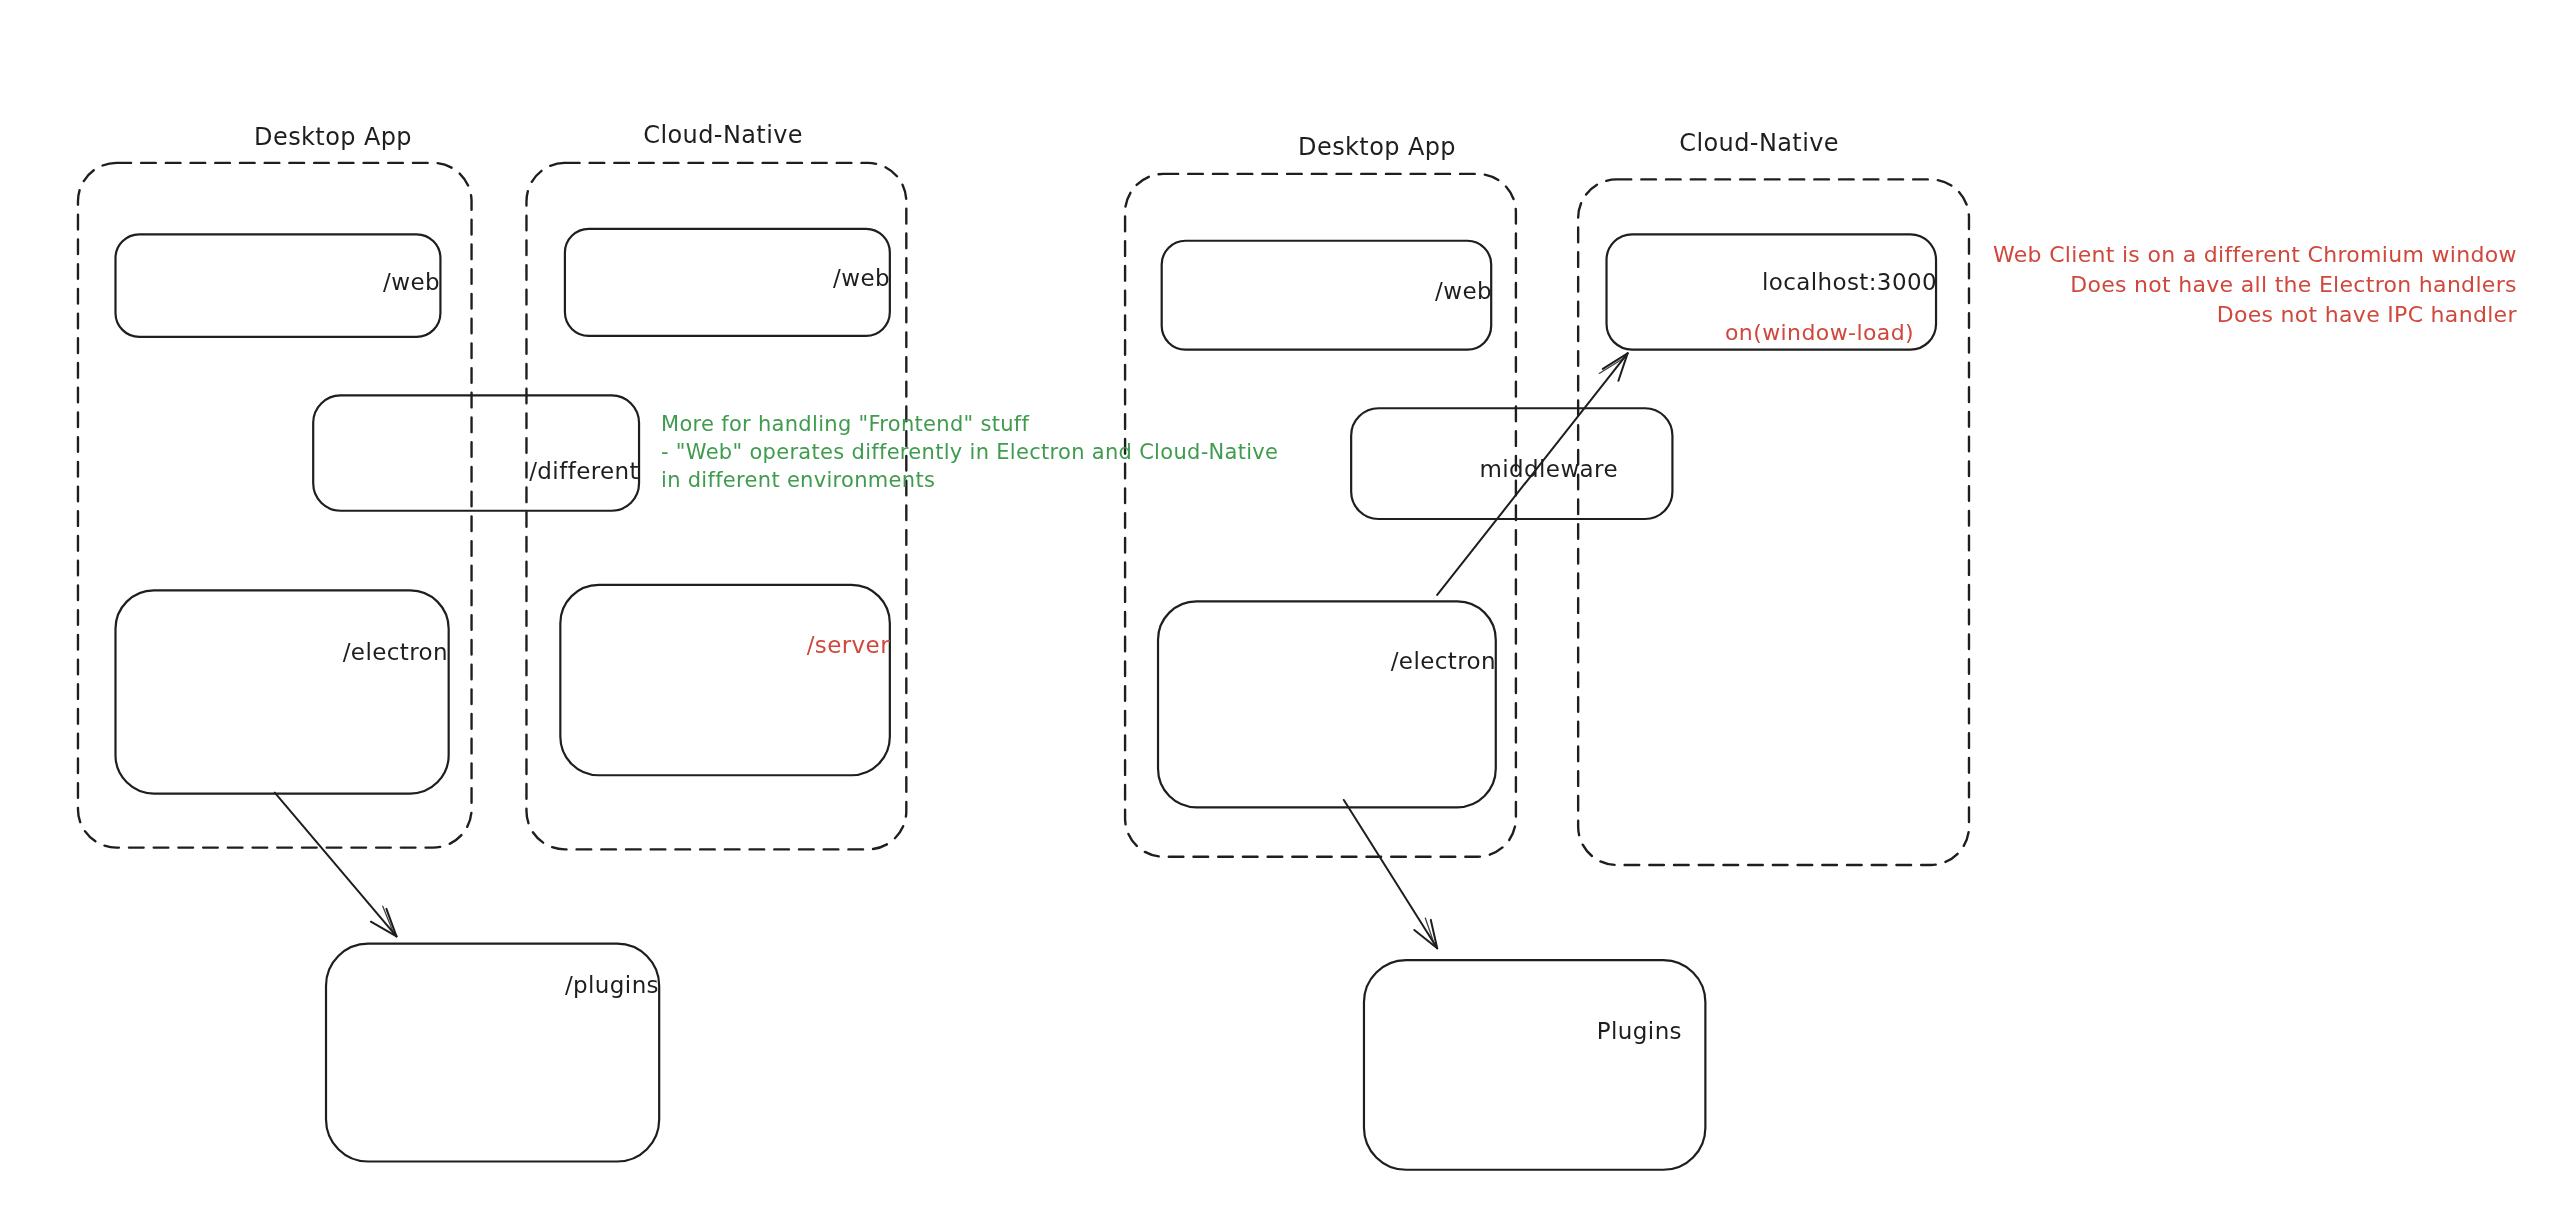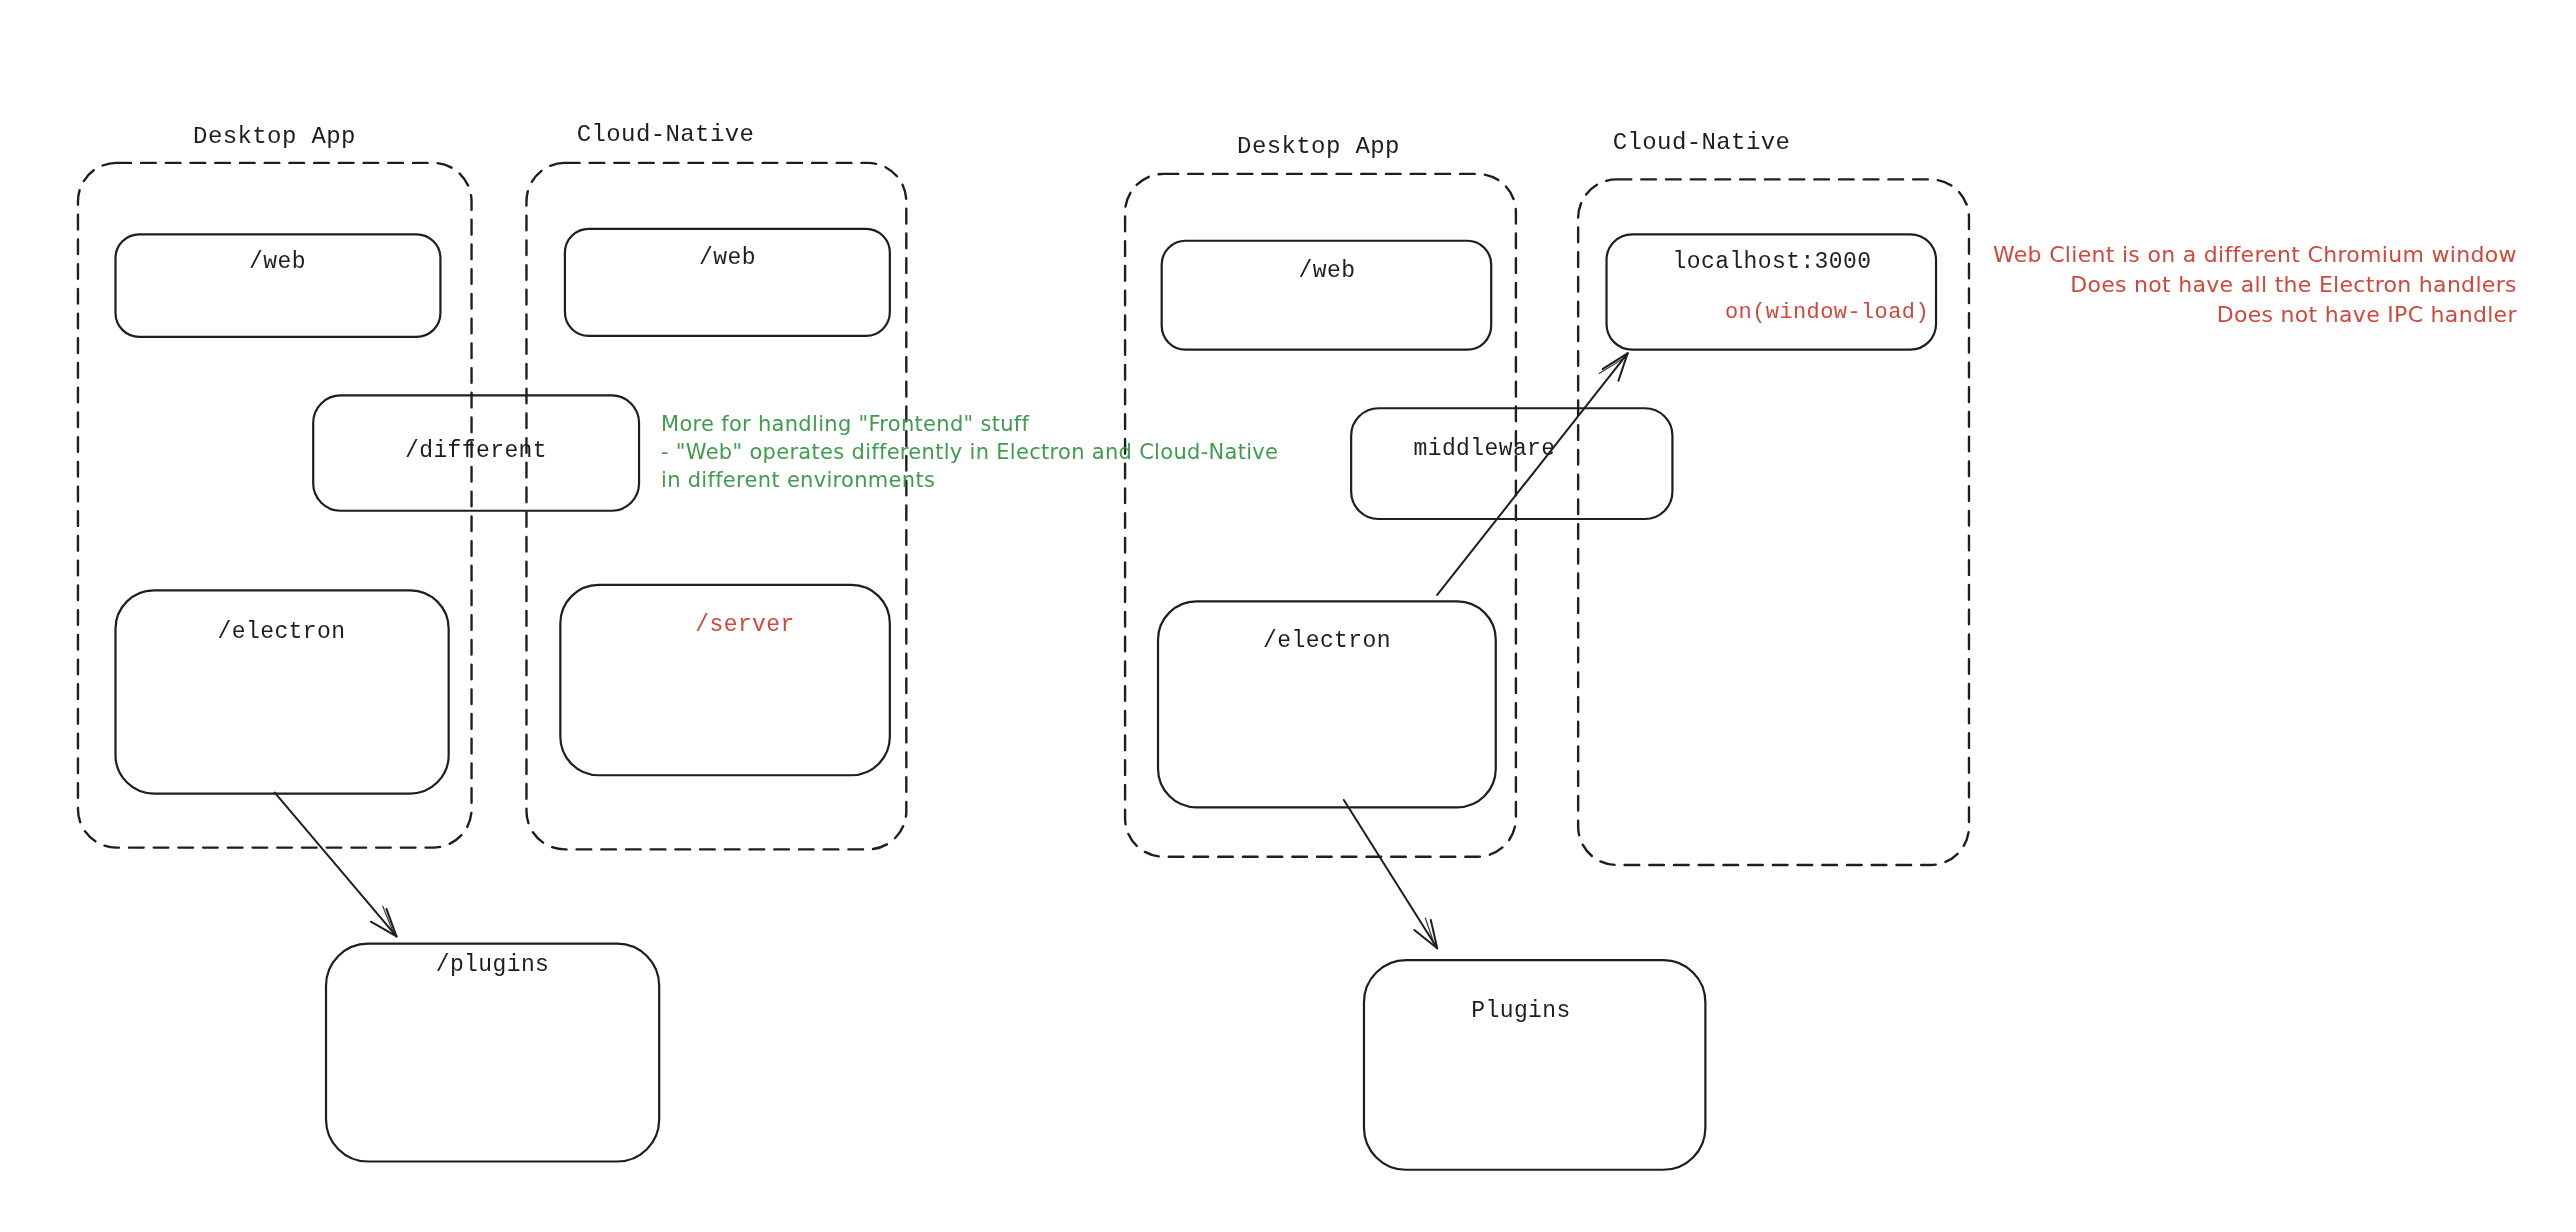--- a/index.html
+++ b/index.html
@@ -19,28 +19,27 @@
     overflow: hidden;
   }
   svg#shapes { position: absolute; left: 0; top: 0; width: 2576px; height: 1232px; }
   .stroke   { stroke: var(--stroke); fill: none; stroke-width: 2.4; stroke-linecap: round; }
   .dashed   { stroke-dasharray: 16 11; stroke-width: 2.6; }
   .arrow    { stroke-width: 2.2; }
   .sketch   { stroke-width: 1.4; opacity: .85; }
 
   .lbl {
     position: absolute;
-    text-align: center;
+    text-align: right;
     letter-spacing: 0.4px;
     white-space: nowrap;
     color: var(--stroke);
-    font-family: Liberation Mono, monospace;
   }
   .col-title { font-size: 24px; }
-  .box-lbl   { font-size: 23px; }
+  .box-lbl   { font-size: 23px; margin-top: 20px; }
   .note { position: absolute; white-space: nowrap; letter-spacing: 0.3px; }
   .note div { white-space: nowrap; }
   .green-note { color: var(--green); font-size: 21px; line-height: 28px; }
   .red-note   { color: var(--red);   font-size: 22px; line-height: 30px; text-align: right; }
   .red-text   { color: var(--red); }
 </style>
 </head>
 <body>
 
 <div id="canvas">

